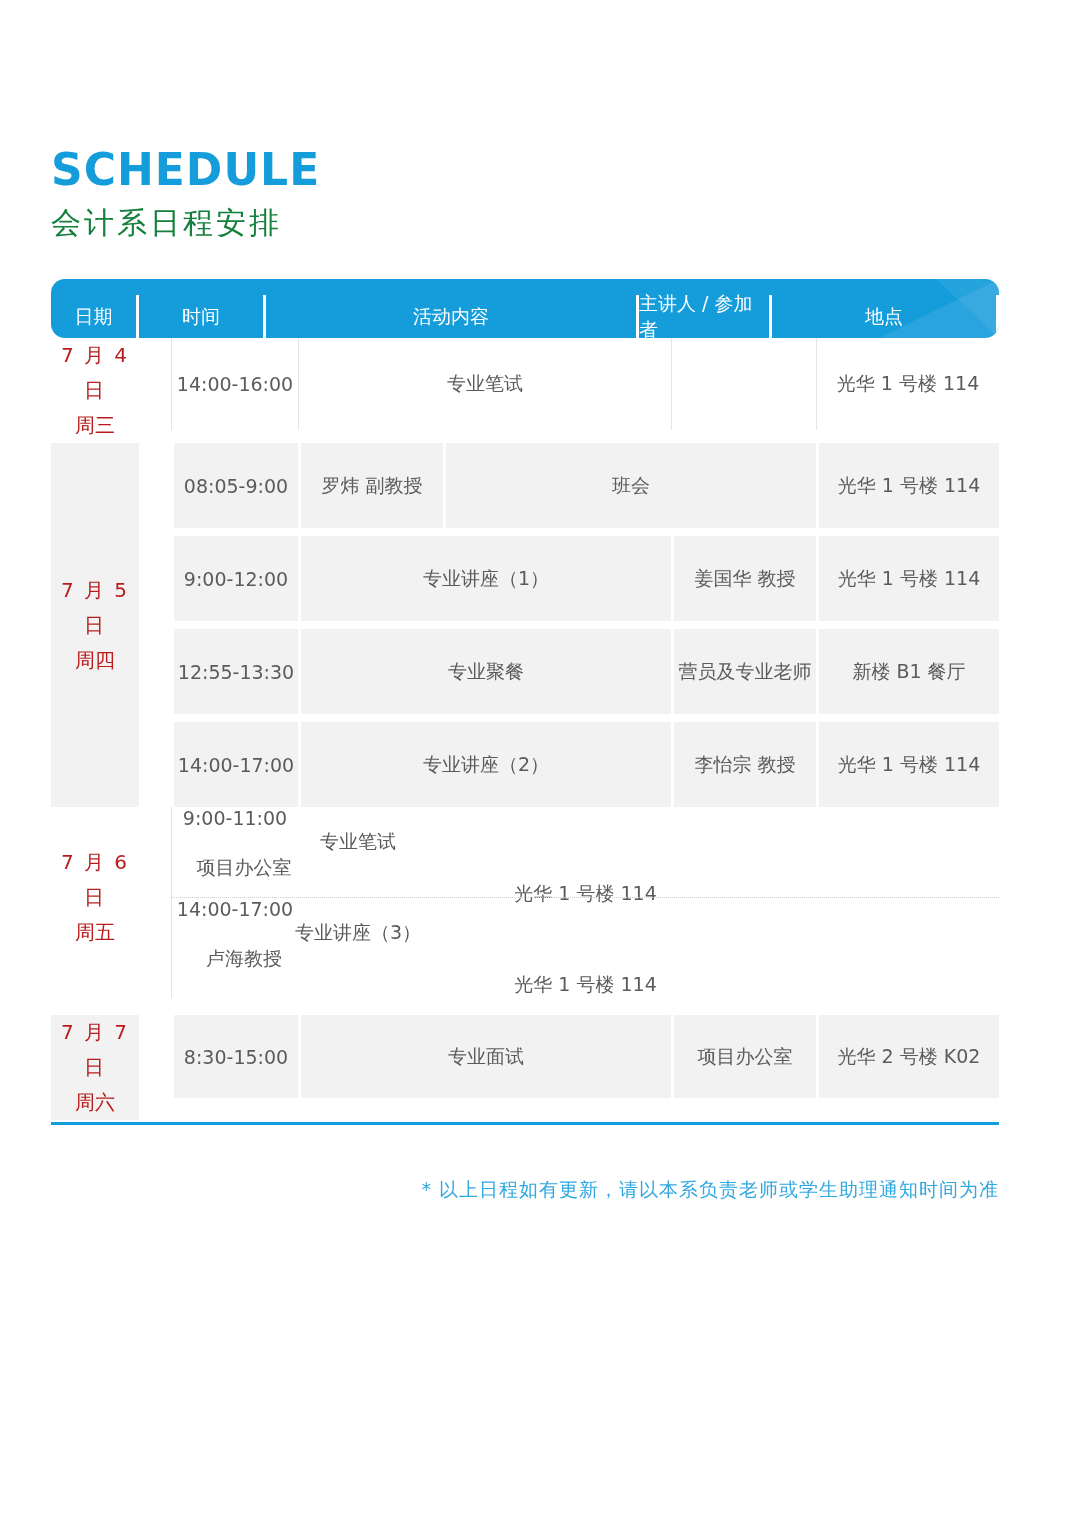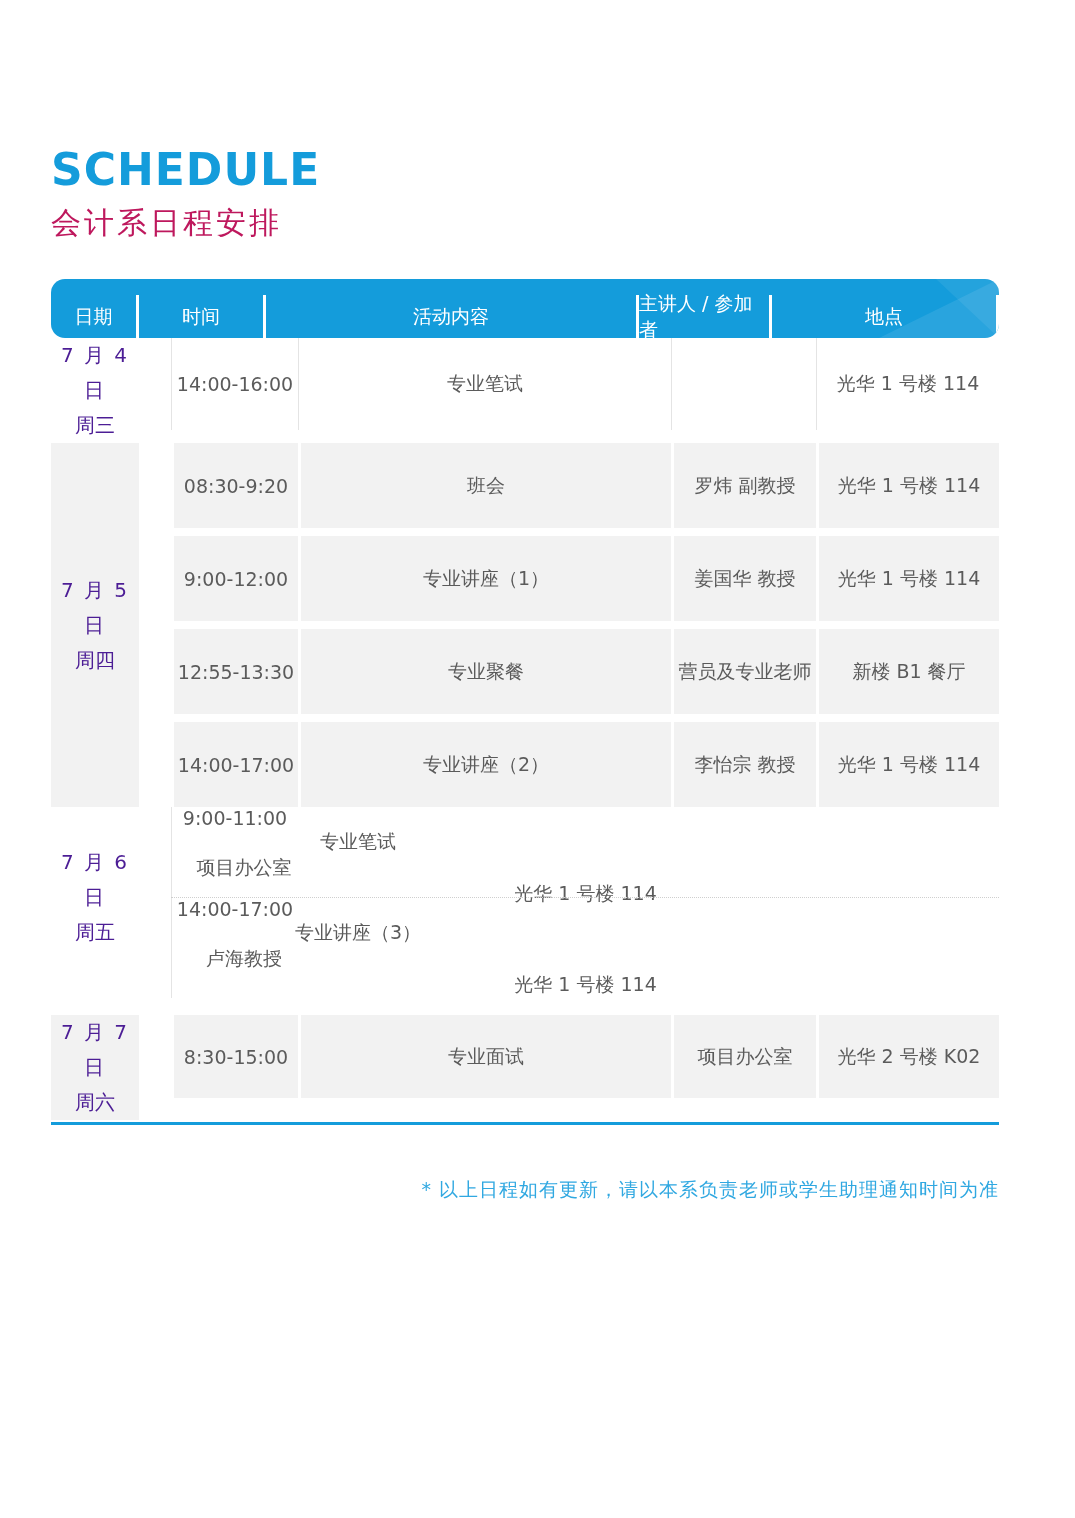--- a/index.html
+++ b/index.html
@@ -9,21 +9,21 @@
     position:relative; width:1075px; height:1518px; background:#ffffff;
     overflow:hidden; margin:0 auto;
   }
   .content { position:absolute; left:51px; top:148px; width:948px; }
 
   .title {
     color:#149CDB; font-size:44px; font-weight:bold; line-height:1;
     letter-spacing:1px;
   }
   .subtitle {
-    color:#be185d; font-size:30px; margin-top:16px; letter-spacing:3px;
+    color:#15803d; font-size:30px; margin-top:16px; letter-spacing:3px;
     line-height:1;
   }
 
   
   .sched { margin-top:41px; width:948px; }
 
   .hdr {
     position:relative; display:flex; height:59px; background:#149CDB;
     border-radius:14px; overflow:hidden; color:#ffffff; font-size:19px;
   }
@@ -47,21 +47,21 @@
   .deco2 {
     right:0; top:0; width:90px; height:59px;
     background:rgba(255,255,255,0.07);
     clip-path:polygon(30% 0, 100% 0, 100% 100%);
   }
 
   .group { display:flex; }
   .date-cell {
     flex:0 0 88px; display:flex; flex-direction:column;
     align-items:center; justify-content:center;
-    color:#4c1d95; font-size:20px; line-height:1.75; text-align:center;
+    color:#b91c1c; font-size:20px; line-height:1.75; text-align:center;
   }
   .date-cell .d1 { letter-spacing:2px; }
   .group.shaded .date-cell { background:#F2F2F2; }
   .group-rows { flex:1; display:flex; flex-direction:column;padding-left:32px; }
   .row { display:flex; }
   .cell {
     display:flex; align-items:center; justify-content:center;
     color:#5B5B5B; font-size:19px; text-align:center;
   }
   .c-time { width:127px; }
@@ -126,23 +126,23 @@
         </div>
       </div>
 
       <div class="group shaded g2">
         <div class="date-cell">
           <span class="d1">7 月 5 日</span>
           <span class="d2">周四</span>
         </div>
         <div class="group-rows">
           <div class="row">
-            <div class="cell c-time">08:30-9:20</div>
+            <div class="cell c-time">08:05-9:00</div>
+            <div class="cell c-speaker">罗炜 副教授</div>
             <div class="cell c-activity">班会</div>
-            <div class="cell c-speaker">罗炜 副教授</div>
             <div class="cell c-location">光华 1 号楼 114</div>
           </div>
           <div class="row">
             <div class="cell c-time">9:00-12:00</div>
             <div class="cell c-activity">专业讲座（1）</div>
             <div class="cell c-speaker">姜国华 教授</div>
             <div class="cell c-location">光华 1 号楼 114</div>
           </div>
           <div class="row">
             <div class="cell c-time">12:55-13:30</div>

